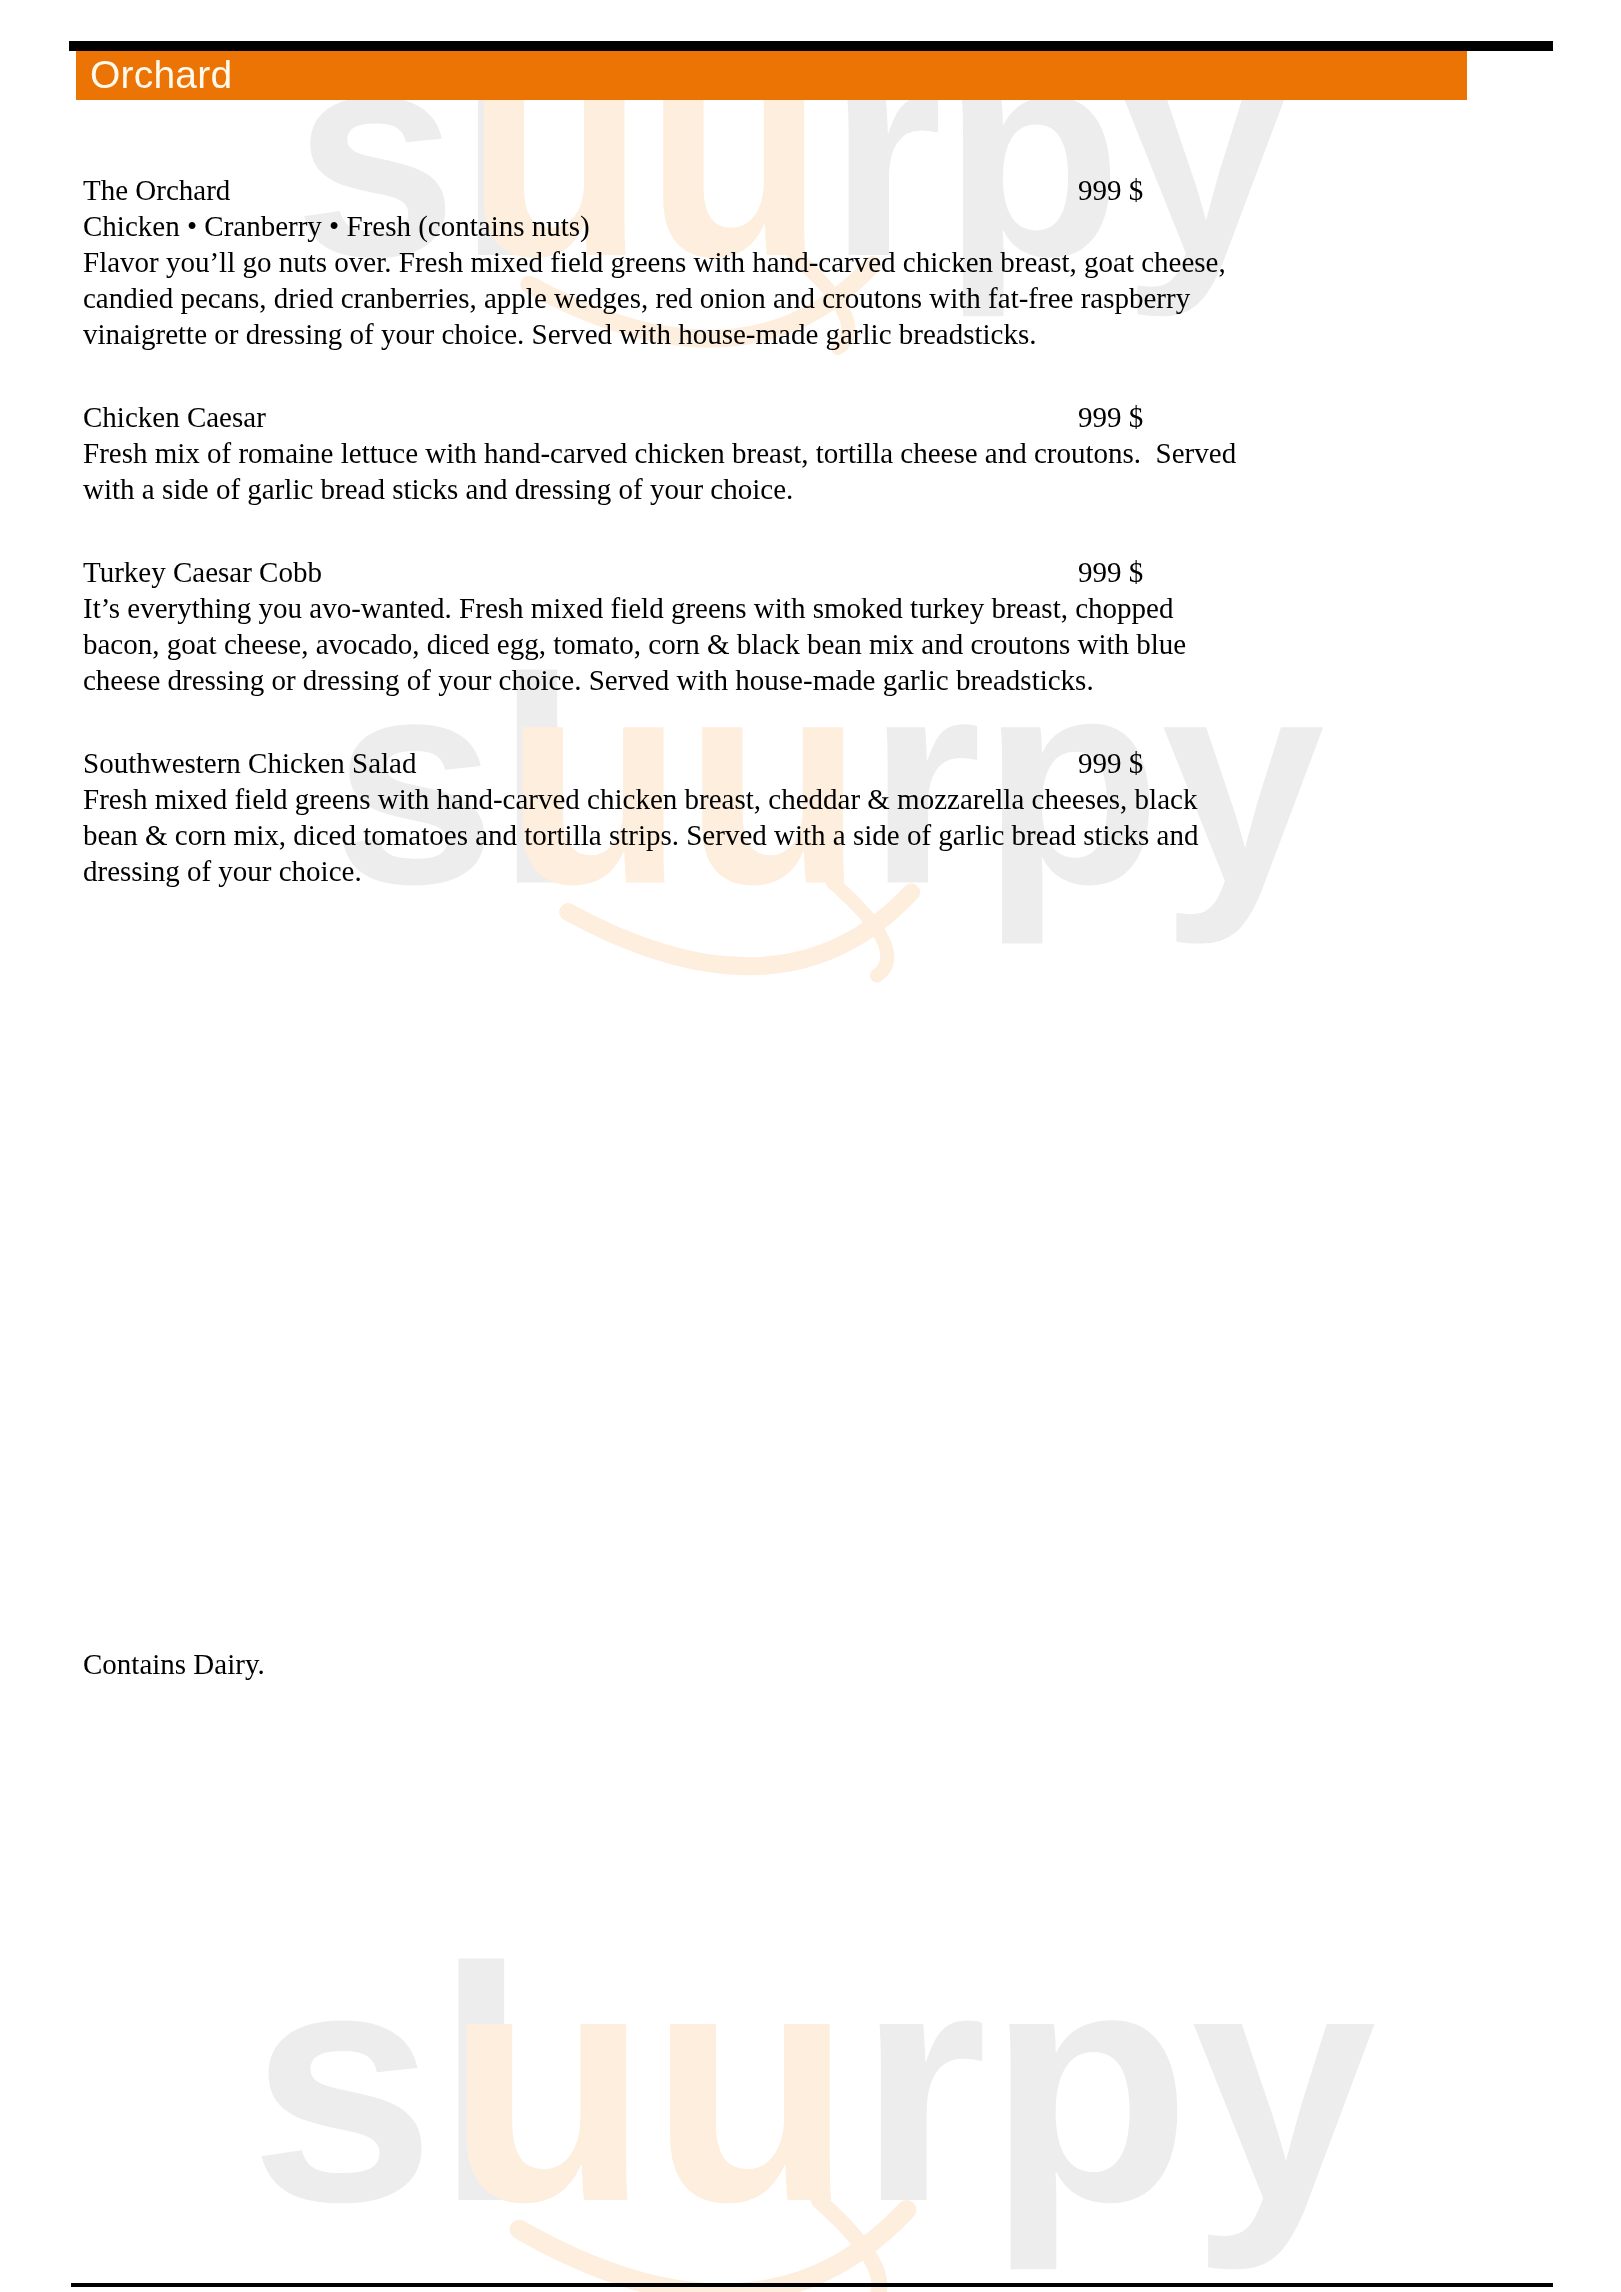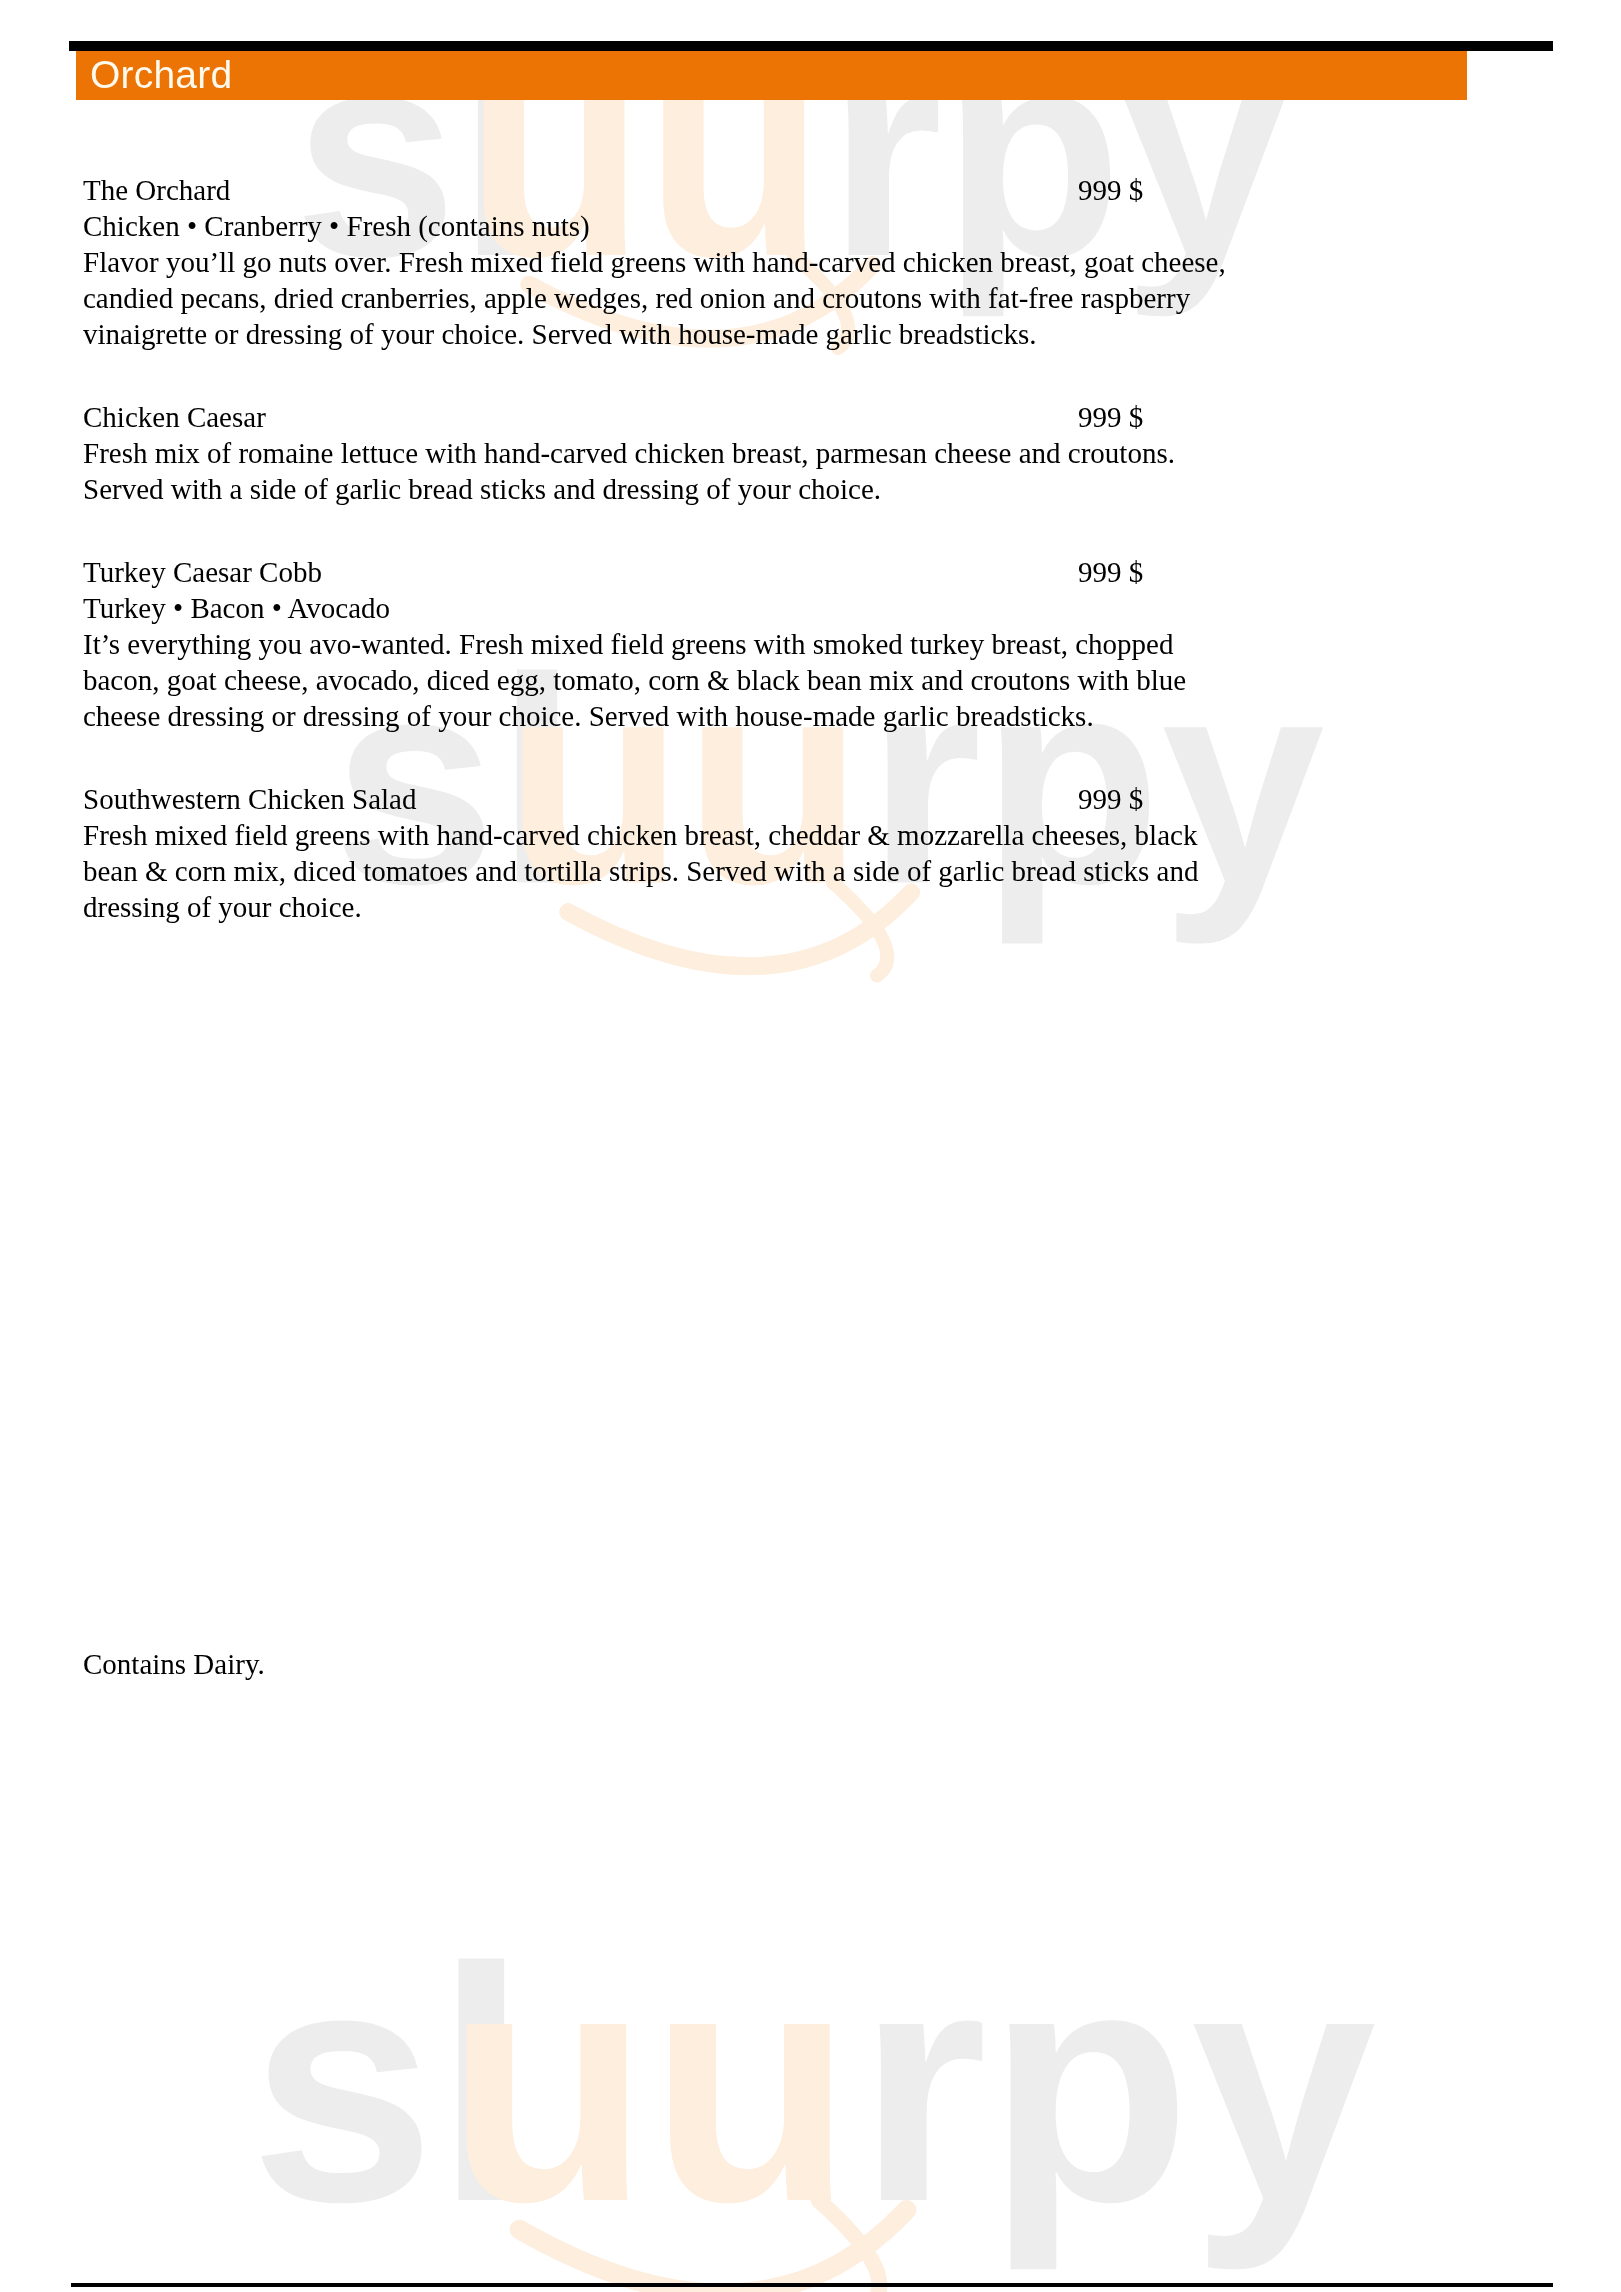--- a/index.html
+++ b/index.html
@@ -193,29 +193,28 @@
       </div>
       <p class="item-subtitle">Chicken • Cranberry • Fresh (contains nuts)</p>
       <p class="item-desc">Flavor you’ll go nuts over. Fresh mixed field greens with hand-carved chicken breast, goat cheese, candied pecans, dried cranberries, apple wedges, red onion and croutons with fat-free raspberry vinaigrette or dressing of your choice. Served with house-made garlic breadsticks.</p>
     </div>
 
     <div class="item">
       <div class="item-head">
         <div class="item-name">Chicken Caesar</div>
         <div class="item-price">999 $</div>
       </div>
-      <p class="item-desc">Fresh mix of romaine lettuce with hand-carved chicken breast, parmesan cheese and croutons.  Served with a side of garlic bread sticks and dressing of your choice.</p>
+      <p class="item-desc">Fresh mix of romaine lettuce with hand-carved chicken breast, tortilla cheese and croutons.  Served with a side of garlic bread sticks and dressing of your choice.</p>
     </div>
 
     <div class="item">
       <div class="item-head">
         <div class="item-name">Turkey Caesar Cobb</div>
         <div class="item-price">999 $</div>
       </div>
-      <p class="item-subtitle">Turkey • Bacon • Avocado</p>
       <p class="item-desc">It’s everything you avo-wanted. Fresh mixed field greens with smoked turkey breast, chopped bacon, goat cheese, avocado, diced egg, tomato, corn &amp; black bean mix and croutons with blue cheese dressing or dressing of your choice. Served with house-made garlic breadsticks.</p>
     </div>
 
     <div class="item">
       <div class="item-head">
         <div class="item-name">Southwestern Chicken Salad</div>
         <div class="item-price">999 $</div>
       </div>
       <p class="item-desc">Fresh mixed field greens with hand-carved chicken breast, cheddar &amp; mozzarella cheeses, black bean &amp; corn mix, diced tomatoes and tortilla strips. Served with a side of garlic bread sticks and dressing of your choice.</p>
     </div>

